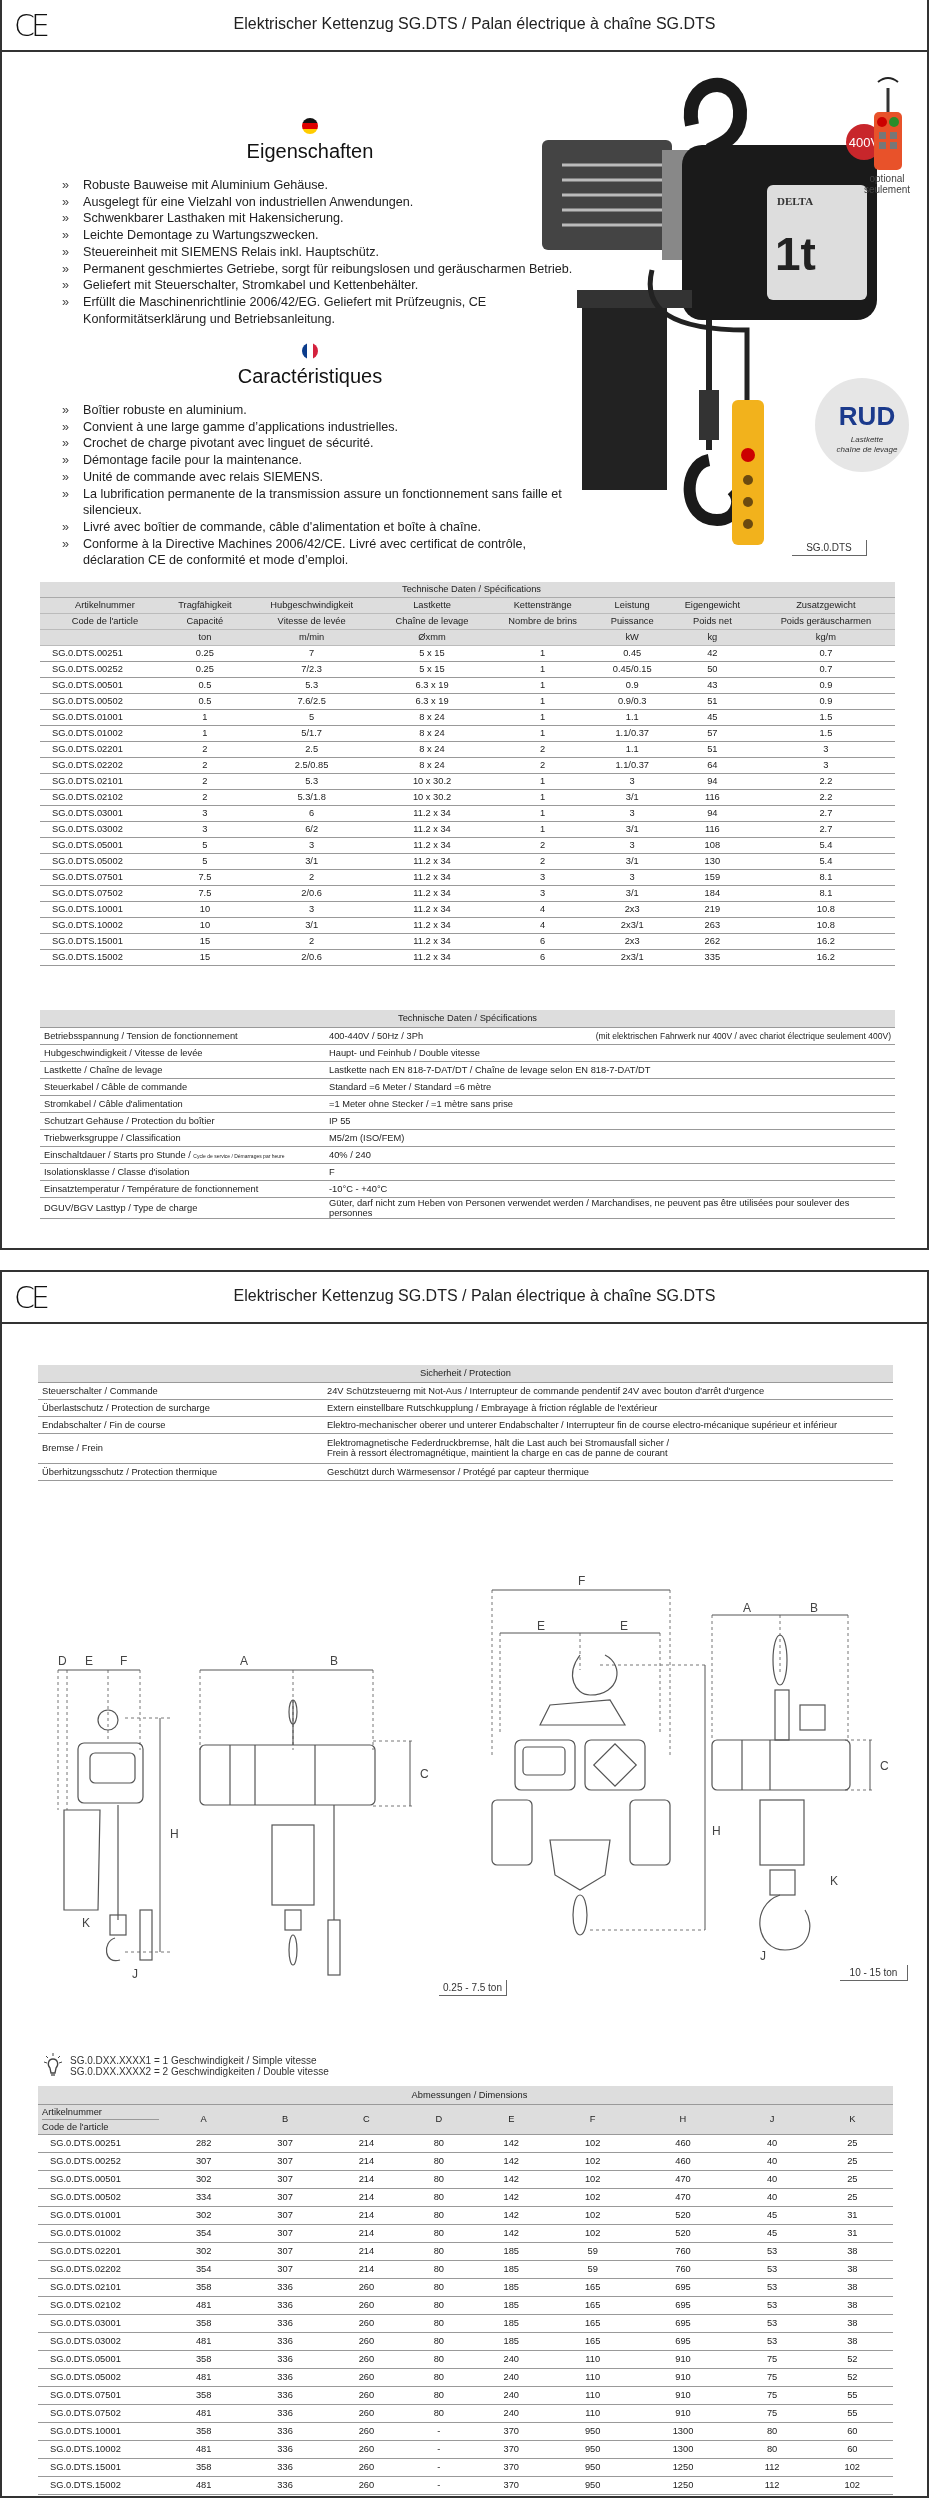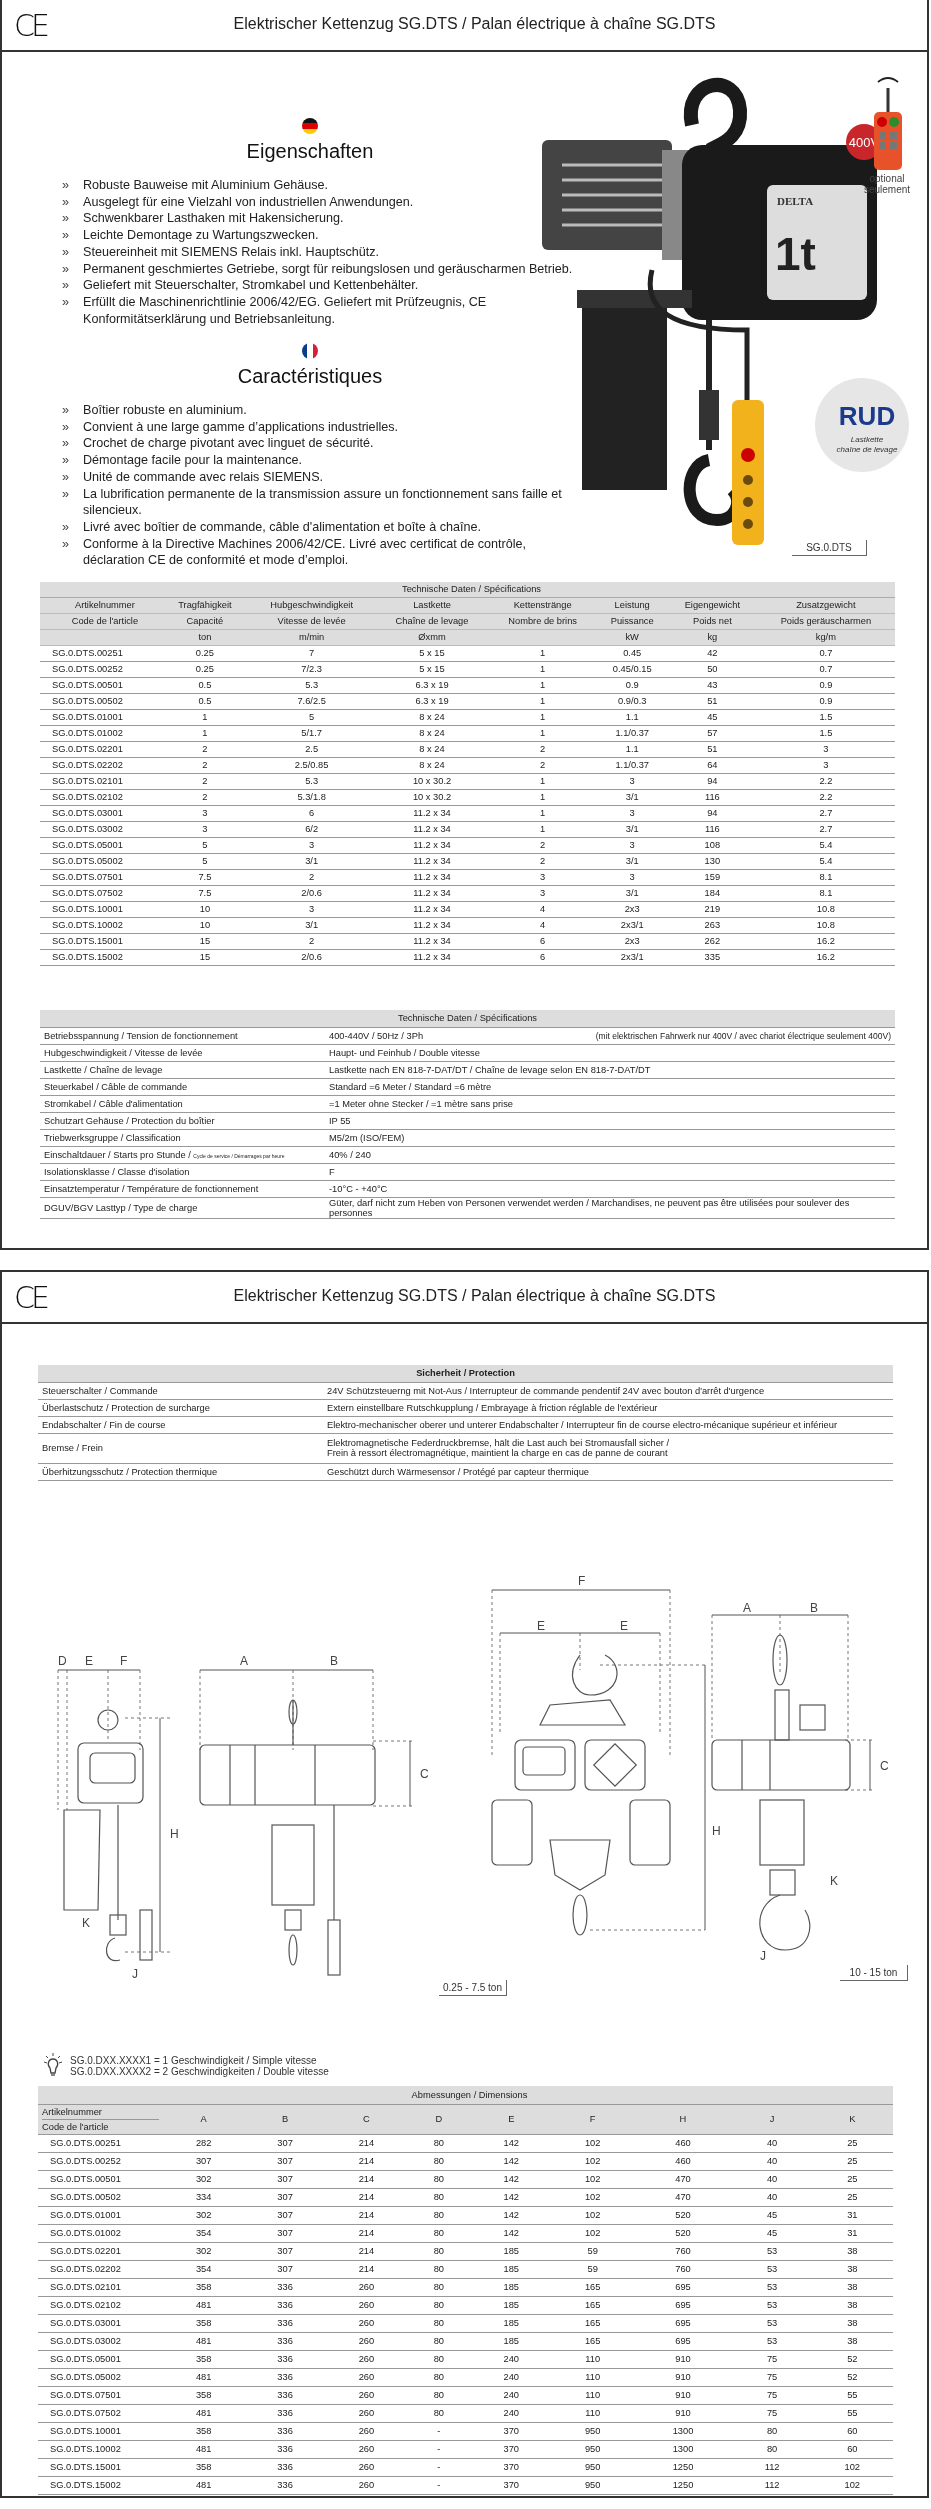--- a/index.html
+++ b/index.html
@@ -441,21 +441,21 @@
 <div class="page" id="page2">
   <div class="hdr">
     <span class="ce">CE</span>
     <div class="title">Elektrischer Kettenzug SG.DTS / Palan électrique à chaîne SG.DTS</div>
   </div>
 </div>
 
 <table class="kv" style="top:1365px;" id="safety-table">
   <thead>
       <tr>
-        <td colspan="2" class="tbl-title" style="text-align:center;font-weight:bold;">Sicherheit / Protection</td>
+        <td colspan="2" class="tbl-title" style="text-align:center;">Sicherheit / Protection</td>
       </tr>
     </thead>
   <tbody id="safety-body">
       <tr>
         <td class="k">Steuerschalter / Commande</td>
         <td>
           <div>24V Schützsteuerng mit Not-Aus / Interrupteur de commande pendentif 24V avec bouton d'arrêt d'urgence</div>
         </td>
       </tr>
       <tr>

